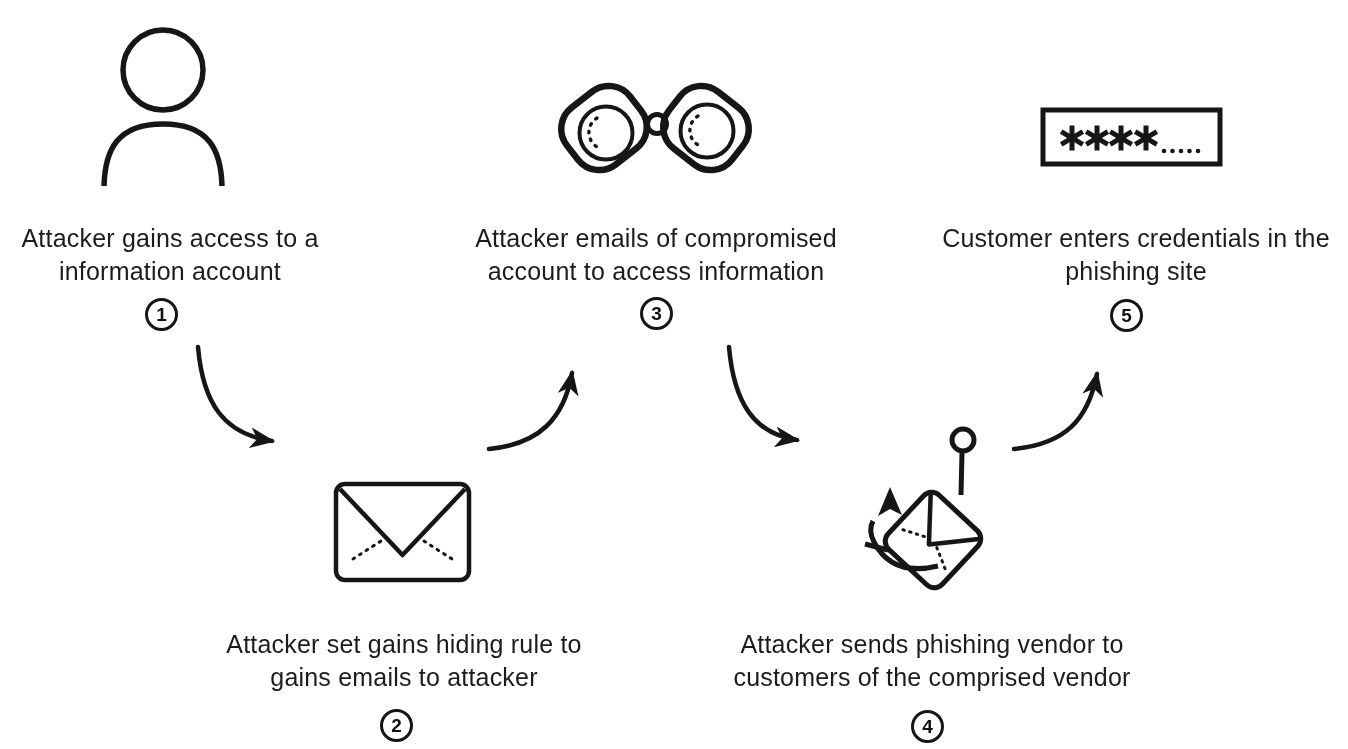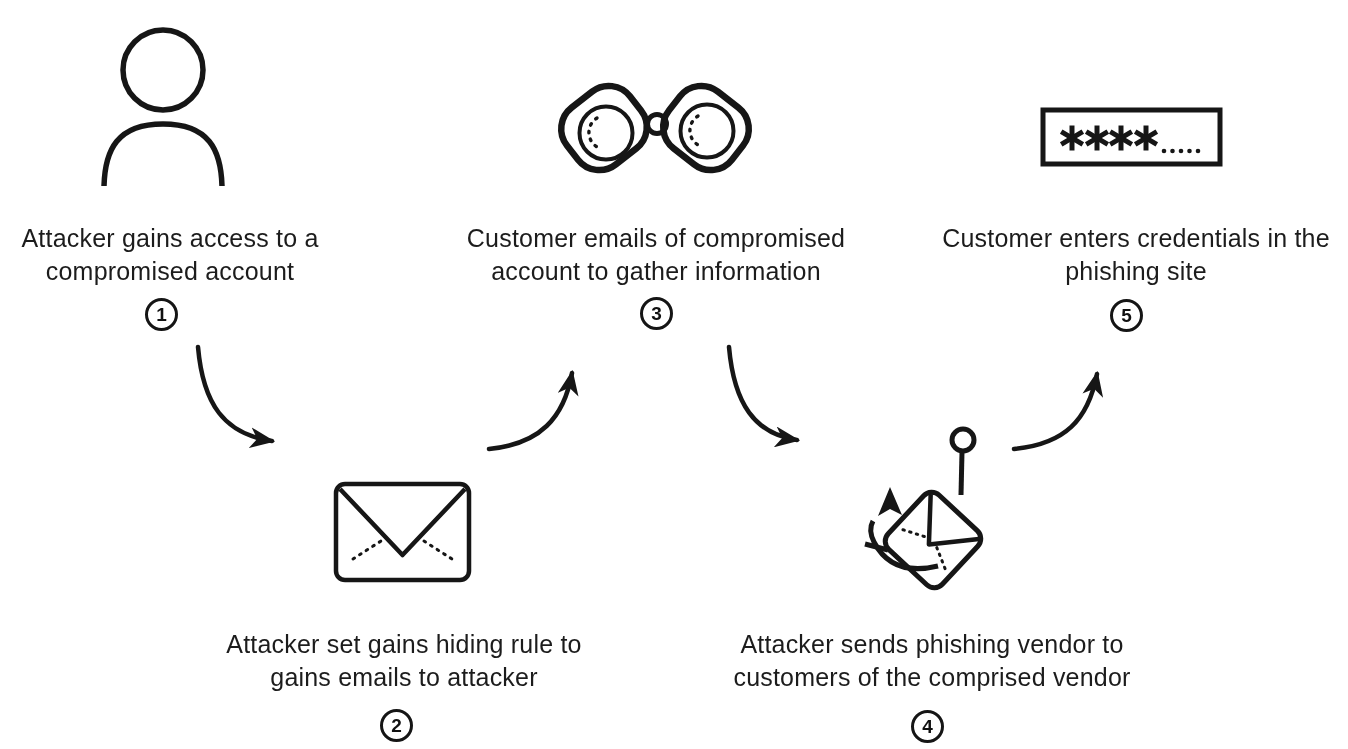--- a/index.html
+++ b/index.html
@@ -59,21 +59,21 @@
   <div class="icon i1">
     <svg width="135" height="170" viewBox="0 0 135 170">
       <g fill="none" stroke="#161616" stroke-width="5.5">
         <circle cx="68" cy="48" r="40"></circle>
         <path d="M9,164 C10,128 22,102 68,102 C114,102 126,128 127,164"></path>
       </g>
     </svg>
   </div>
   <div class="caption c1">
     <div>Attacker gains access to a</div>
-    <div>compromised account</div>
+    <div>information account</div>
   </div>
   <div class="badge b1">1</div>
 
   <div class="icon i2">
     <svg width="145" height="110" viewBox="0 0 145 110">
       <g fill="none" stroke="#161616">
         <rect x="6" y="7" width="133" height="96" rx="9" stroke-width="4.5"></rect>
         <path d="M10,12 L72.5,78 L135,12" stroke-width="4.5" stroke-linejoin="round"></path>
         <path d="M23,82 L51,64" stroke-width="3" stroke-dasharray="1.8 6" stroke-linecap="round"></path>
         <path d="M94,64 L122,82" stroke-width="3" stroke-dasharray="1.8 6" stroke-linecap="round"></path>
@@ -97,22 +97,22 @@
         </g>
         <circle cx="107" cy="54" r="9.5" stroke-width="5"></circle>
         <circle cx="56" cy="63" r="26.5" stroke-width="4"></circle>
         <circle cx="157" cy="61" r="26.5" stroke-width="4"></circle>
         <path d="M47,48 A17,17 0 0 0 49,78" stroke-width="3.4" stroke-dasharray="1.6 6.4" stroke-linecap="round"></path>
         <path d="M148,46 A17,17 0 0 0 150,76" stroke-width="3.4" stroke-dasharray="1.6 6.4" stroke-linecap="round"></path>
       </g>
     </svg>
   </div>
   <div class="caption c3">
-    <div>Customer emails of compromised</div>
-    <div>account to gather information</div>
+    <div>Attacker emails of compromised</div>
+    <div>account to access information</div>
   </div>
   <div class="badge b3">3</div>
 
   <div class="icon i4">
     <svg width="170" height="200" viewBox="0 0 170 200">
       <g fill="none" stroke="#161616" stroke-width="5">
         <circle cx="108" cy="25" r="11"></circle>
         <path d="M106,80 L107,37"></path>
         <g transform="translate(78,125) rotate(43)">
           <rect x="-37" y="-37" width="74" height="74" rx="11"></rect>

